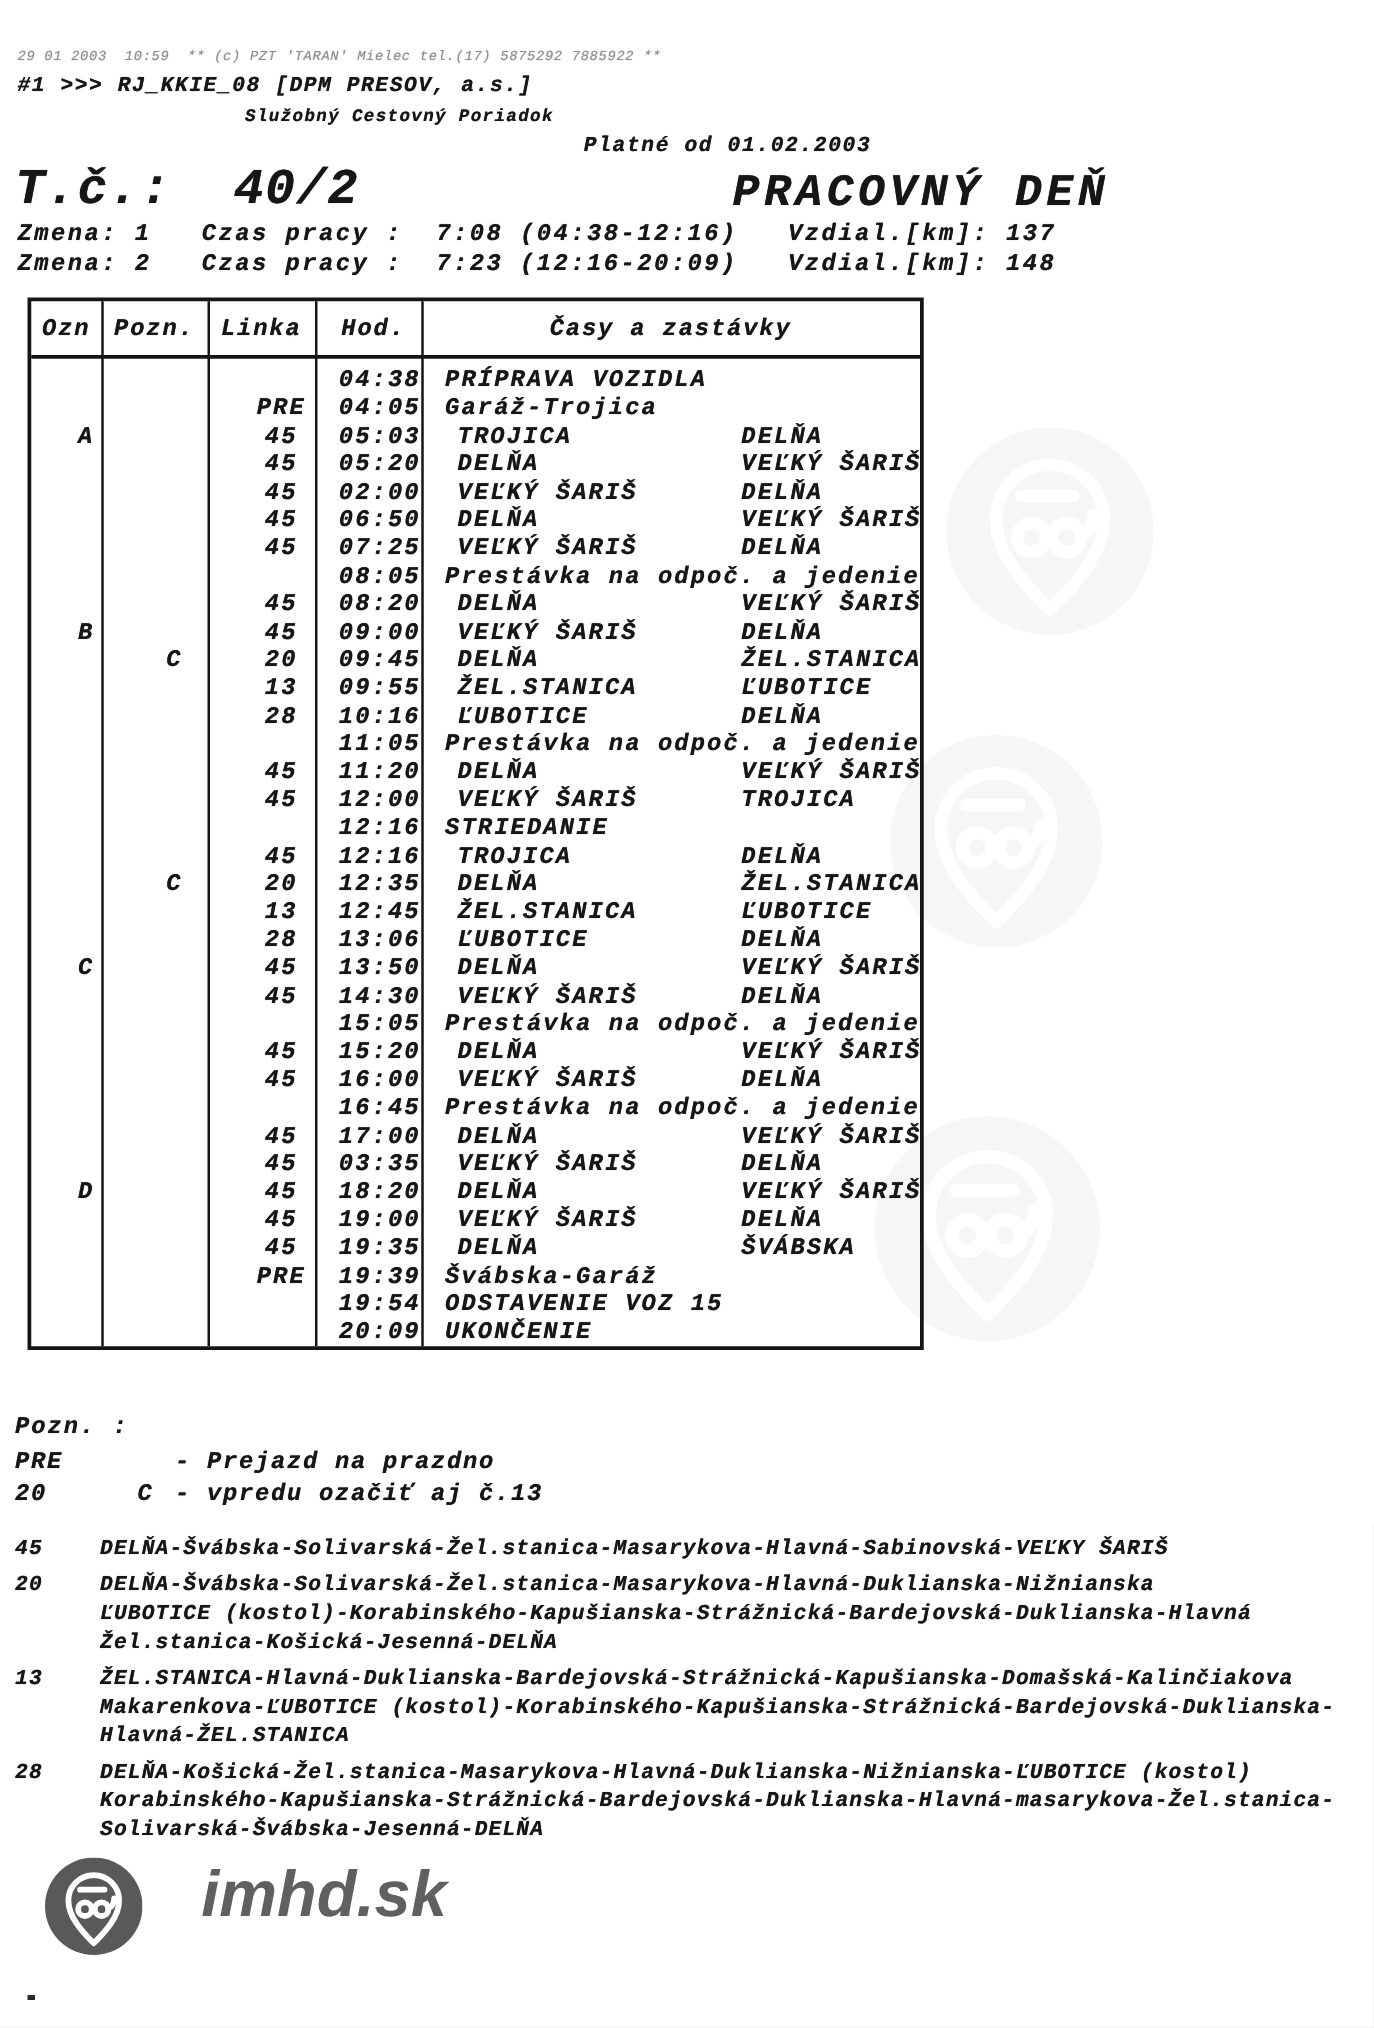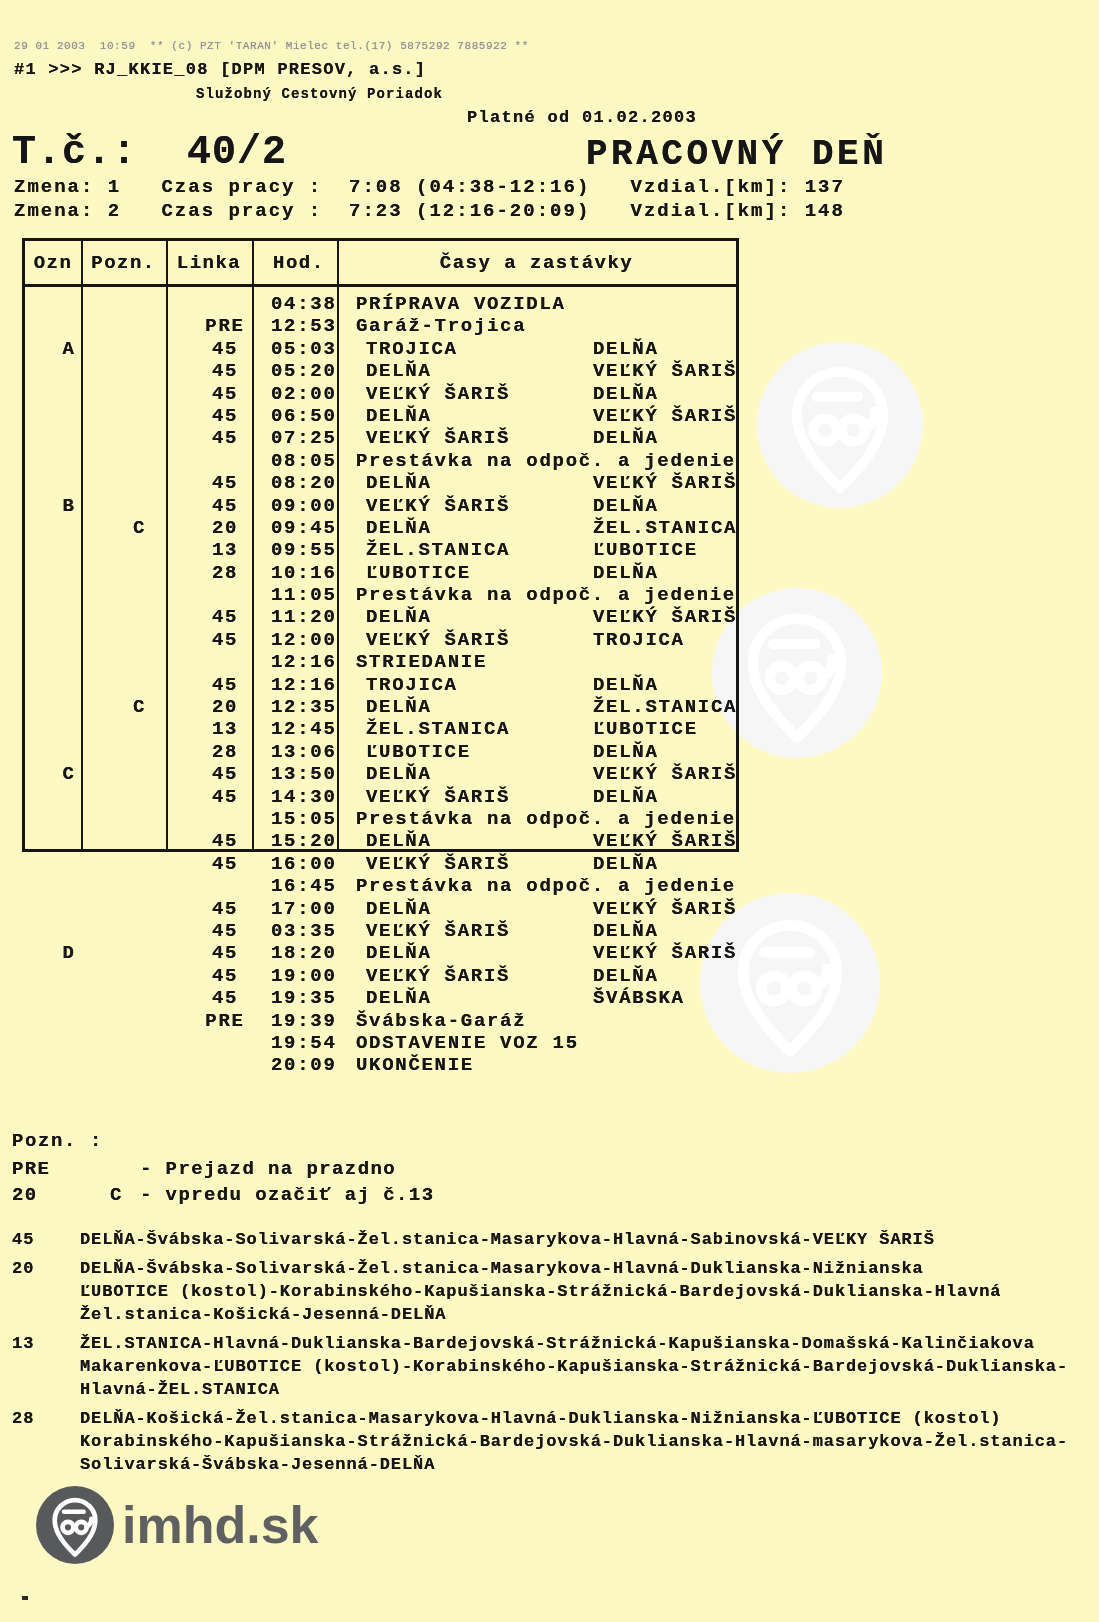--- a/index.html
+++ b/index.html
@@ -1,36 +1,36 @@
 <!DOCTYPE html>
 <html><head>
 <meta charset="utf-8">
 <style>
   html,body{margin:0;padding:0;background:#e8e8e8;}
   .page{
-    position:relative;width:1099px;height:1622px;background:#fef9c3;overflow:hidden;
-    font-family:"Liberation Mono","DejaVu Sans Mono",monospace;color:#161616;font-weight:700;
+    position:relative;width:1099px;height:1622px;background:#ffffff;overflow:hidden;
+    font-family:"Liberation Mono","DejaVu Sans Mono",monospace;color:#161616;font-weight:700;font-style:italic;
   }
   .abs{position:absolute;white-space:pre;}
   .ink{text-shadow:0 0 .6px rgba(10,10,10,.85);}
 
   
   .printer-line{left:14px;top:40px;font-size:11px;letter-spacing:.55px;color:#8f8f8f;font-weight:400;text-shadow:0 0 1px #b5b5b5;}
   .doc-id{left:14px;top:60px;font-size:17px;letter-spacing:1.25px;}
   .subtitle{left:196px;top:86px;font-size:14px;letter-spacing:1.1px;}
   .valid-from{left:467px;top:108px;font-size:17px;letter-spacing:1.3px;}
 
   
   .course-no{left:12px;top:130px;font-size:40px;letter-spacing:1px;}
   .day-type{left:586px;top:134px;font-size:36px;letter-spacing:3.5px;}
   .shift-1{left:14px;top:176px;font-size:19px;letter-spacing:2px;}
   .shift-2{left:14px;top:200px;font-size:19px;letter-spacing:2px;}
 
   
-  .sched-table{position:absolute;left:22px;top:238px;width:717px;height:614px;
+  .sched-table{position:absolute;left:22px;top:238px;width:717px;height:842px;
     border:3px solid #161616;box-sizing:border-box;background:transparent;z-index:2;}
   .vline{position:absolute;top:0;bottom:0;width:2px;background:#161616;}
   .vl1{left:56px}.vl2{left:141px}.vl3{left:227px}.vl4{left:312px}
   .thead{display:grid;grid-template-columns:56px 85px 86px 85px 1fr;height:43px;
     border-bottom:3px solid #161616;align-items:center;font-size:19px;letter-spacing:1.5px;}
   .th{text-align:center;}
   .th.hod{text-align:left;padding-left:21px;}
   .tbody{padding-top:6px;margin-left:16px;}
   .trow{display:grid;grid-template-columns:56px 85px 86px 85px 1fr;height:22.4px;line-height:22.4px;font-size:19px;letter-spacing:1.7px;}
   .c{white-space:pre;overflow:visible;}
@@ -53,21 +53,21 @@
   .routes{position:absolute;left:12px;top:1228px;width:1090px;z-index:2;}
   .route-block{position:relative;margin-bottom:6px;}
   .route-code{position:absolute;left:0;top:0;font-size:17px;letter-spacing:1px;line-height:23px;}
   .route-lines{margin-left:68px;}
   .route-line{font-size:17px;letter-spacing:.9px;line-height:23px;white-space:pre;}
 
   
   .wm{position:absolute;z-index:0;}
 
   
-  .logo-wrap{position:absolute;left:36px;top:1486px;display:flex;align-items:center;z-index:2;}
+  .logo-wrap{position:absolute;left:36px;top:1486px;display:flex;align-items:flex-start;z-index:2;gap:39px;}
   .logo-badge{width:78px;height:78px;}
   .brand{font-family:"Liberation Sans","DejaVu Sans",sans-serif;font-weight:700;font-size:52px;color:#5f6062;margin-left:8px;letter-spacing:0px;}
   .artifact{position:absolute;left:22px;top:1596px;width:6px;height:4px;background:#2a2a2a;z-index:2;}
 </style>
 </head>
 <body>
 
 <div class="page">
 
   <svg width="0" height="0" style="position:absolute">
@@ -122,21 +122,21 @@
           <div class="c ozn"></div>
           <div class="c pozn"></div>
           <div class="c linka"></div>
           <div class="c hod">04:38</div>
           <div class="c stops"><div class="fulltext">PRÍPRAVA VOZIDLA</div></div>
         </div>
         <div class="trow">
           <div class="c ozn"></div>
           <div class="c pozn"></div>
           <div class="c linka">PRE</div>
-          <div class="c hod">12:53</div>
+          <div class="c hod">04:05</div>
           <div class="c stops"><div class="fulltext">Garáž-Trojica</div></div>
         </div>
         <div class="trow">
           <div class="c ozn">A</div>
           <div class="c pozn"></div>
           <div class="c linka">45</div>
           <div class="c hod">05:03</div>
           <div class="c stops"><div class="from">TROJICA</div><div class="to">DELŇA</div></div>
         </div>
         <div class="trow">

